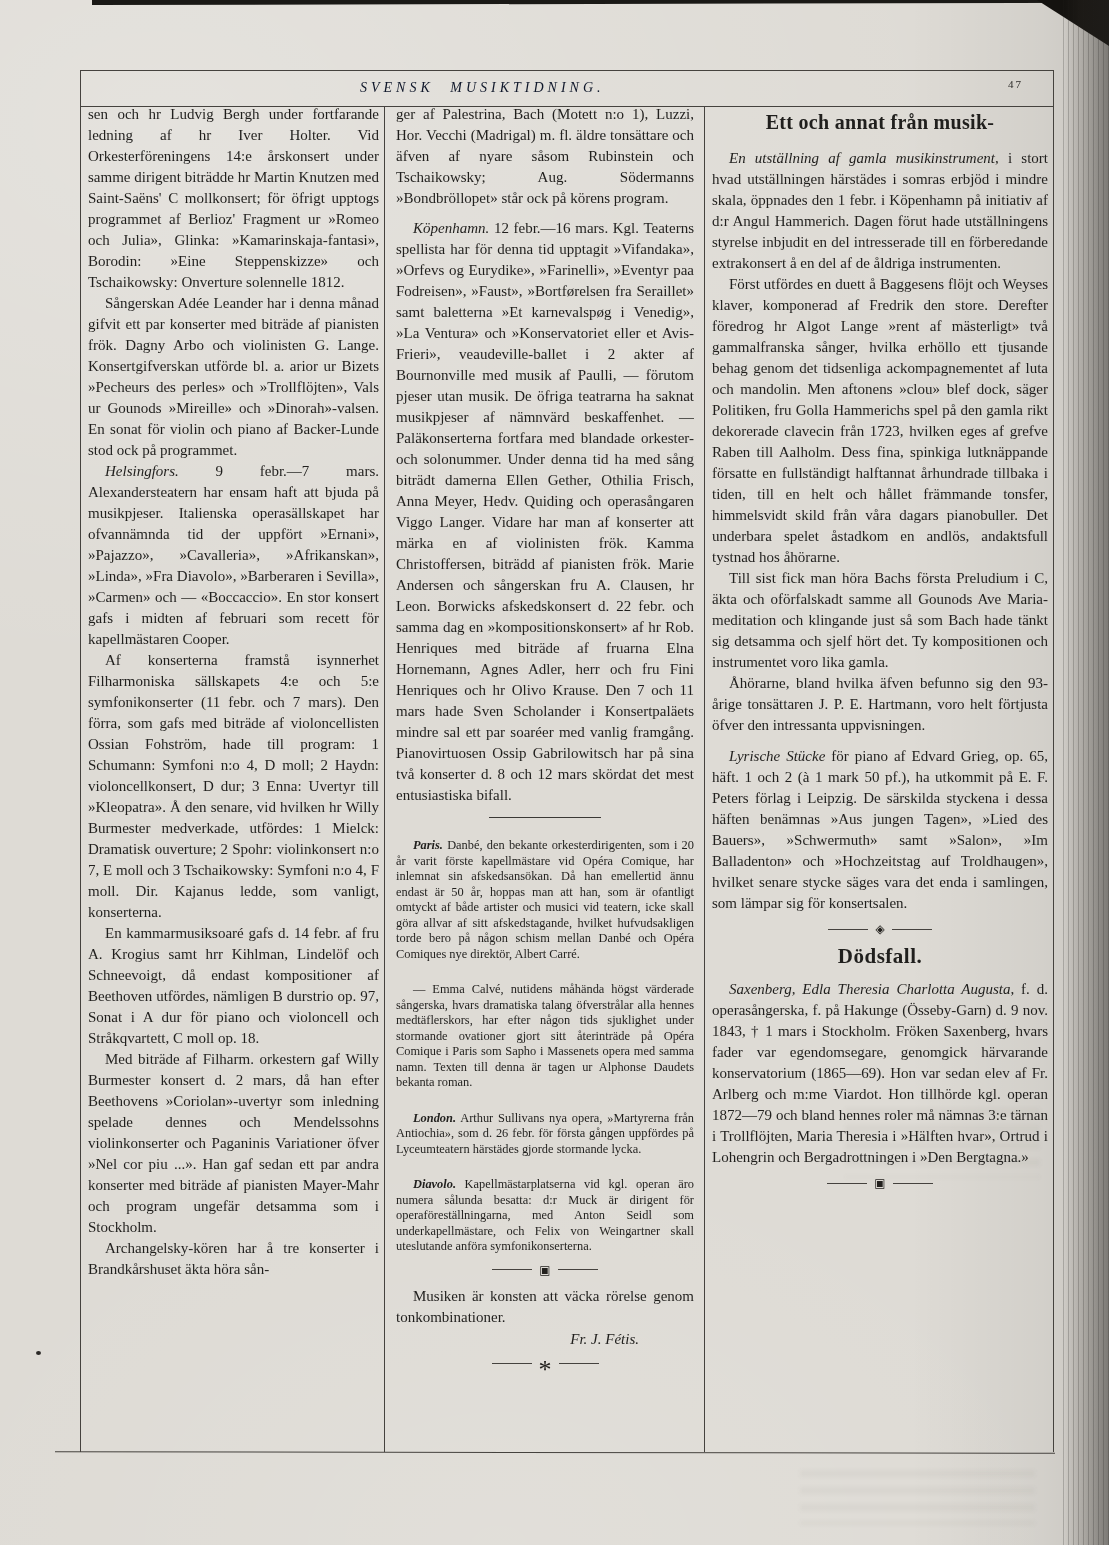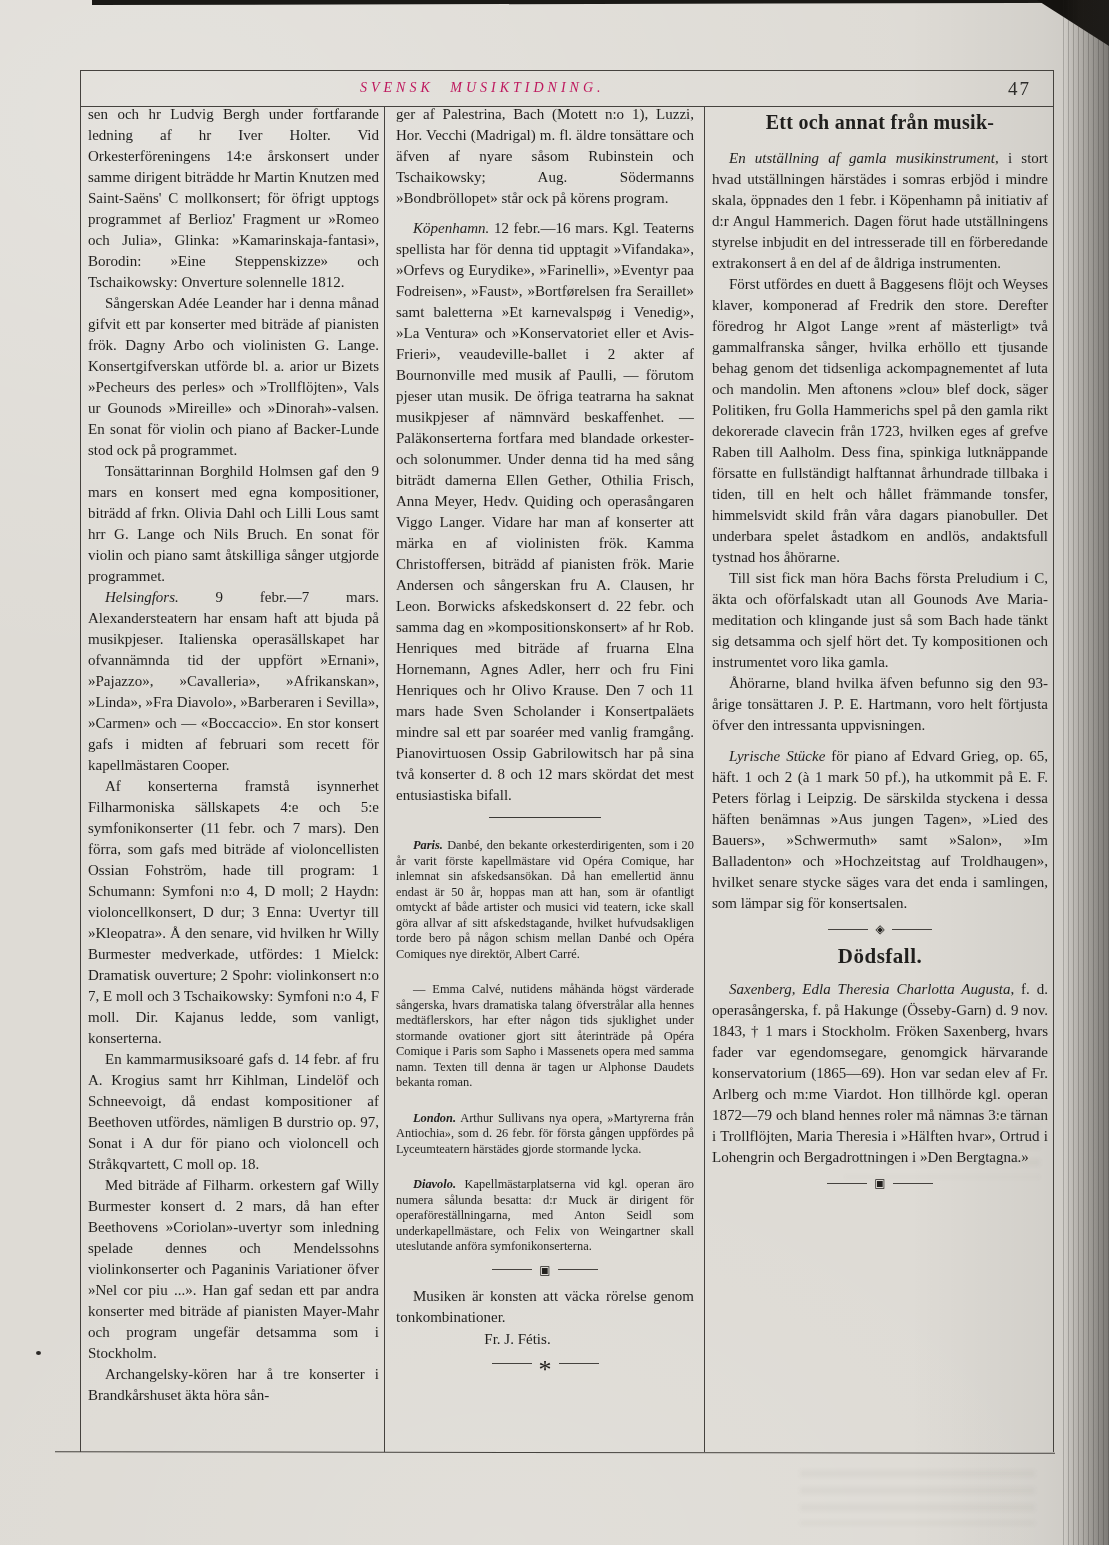--- a/index.html
+++ b/index.html
@@ -30,22 +30,22 @@
   .hr{height:1px;} .vr{width:1px;}
   #hl-top{left:80px;top:70px;width:974px;}
   #hl-head{left:80px;top:106px;width:974px;}
   #hl-bottom{left:55px;top:1452px;width:1000px;transform:rotate(.1deg);}
   #vl-left{left:80px;top:70px;height:1382px;}
   #vl-right{left:1053px;top:70px;height:1382px;}
   #vl-a{left:384px;top:106px;height:1346px;}
   #vl-b{left:704px;top:106px;height:1346px;}
   
   .masthead-title{position:absolute;left:360px;top:80px;font-style:italic;font-size:14px;
-        letter-spacing:4px;word-spacing:9px;color:#be185d;white-space:nowrap;}
-  .masthead-page{position:absolute;left:1008px;top:78px;font-size:19px;letter-spacing:2px;color:#2c2b29;}
+        letter-spacing:4px;word-spacing:9px;color:#0f172a;white-space:nowrap;}
+  .masthead-page{position:absolute;left:1008px;top:78px;font-size:11px;letter-spacing:2px;color:#2c2b29;}
   
   .textcol{position:absolute;top:104px;height:1336px;overflow:hidden;
         text-align:justify;font-size:15px;line-height:21px;}
   #col1{left:88px;width:291px;}
   #col2{left:396px;width:298px;}
   #col3{left:712px;width:336px;}
   p{margin:0;}
   .ind{text-indent:17px;}
   .gap9{margin-top:9px;}
   .gap10{margin-top:10px;}
@@ -53,21 +53,21 @@
   .nlead{font-weight:700;font-style:italic;}
   .notes{font-size:12.4px;line-height:15.5px;}
   .note{margin-top:20px;}
   .shortrule{width:112px;height:1px;background:#3b3936;margin:11px auto 2px;}
   .orn{display:flex;align-items:center;justify-content:center;gap:7px;margin:9px 0;color:#23211e;}
   .orn::before,.orn::after{content:"";width:40px;height:1px;background:#45423e;}
   .orn .g{font-family:"DejaVu Sans",sans-serif;font-size:12px;line-height:1;}
   .orn.star .g{font-family:"Liberation Serif",serif;font-size:26px;line-height:.4;transform:translateY(6px);}
   .quote{margin-top:10px;}
   .quote-text{text-indent:17px;}
-  .quote-attr{text-align:center;padding-right:55px;margin-top:1px;}
+  .quote-attr{font-style:italic;text-align:right;padding-right:55px;margin-top:1px;}
   .h-musik{font-weight:700;font-size:20px;line-height:25px;text-align:center;
         margin:6px 0 13px;letter-spacing:.3px;}
   .h-musik span{display:block;}
   .h-dods{font-weight:700;font-size:21px;text-align:center;margin:11px 0 12px;letter-spacing:.5px;}
 </style>
 </head>
 <body>
 
 <div class="page">
 
@@ -85,21 +85,20 @@
   <div class="vr" id="vl-right"></div>
   <div class="vr" id="vl-a"></div>
   <div class="vr" id="vl-b"></div>
 
   <div class="masthead-title">SVENSK MUSIKTIDNING.</div>
   <div class="masthead-page">47</div>
 
   <section class="textcol" id="col1">
     <p><span>sen och hr Ludvig Bergh under fortfarande ledning af hr Iver Holter. Vid Orkesterföreningens 14:e årskonsert under samme dirigent biträdde hr Martin Knutzen med Saint-Saëns' C mollkonsert; för öfrigt upptogs programmet af Berlioz' Fragment ur »Romeo och Julia», Glinka: »Kamarinskaja-fantasi», Borodin: »Eine Steppenskizze» och Tschaikowsky: Onverture solennelle 1812.</span></p>
     <p class="ind"><span>Sångerskan Adée Leander har i denna månad gifvit ett par konserter med biträde af pianisten frök. Dagny Arbo och violinisten G. Lange. Konsertgifverskan utförde bl. a. arior ur Bizets »Pecheurs des perles» och »Trollflöjten», Vals ur Gounods »Mireille» och »Dinorah»-valsen. En sonat för violin och piano af Backer-Lunde stod ock på programmet.</span></p>
-    <p class="ind"><span>Tonsättarinnan Borghild Holmsen gaf den 9 mars en konsert med egna kompositioner, biträdd af frkn. Olivia Dahl och Lilli Lous samt hrr G. Lange och Nils Bruch. En sonat för violin och piano samt åtskilliga sånger utgjorde programmet.</span></p>
     <p class="ind"><i class="lead">Helsingfors.</i><span> 9 febr.—7 mars. Alexandersteatern har ensam haft att bjuda på musikpjeser. Italienska operasällskapet har ofvannämnda tid der uppfört »Ernani», »Pajazzo», »Cavalleria», »Afrikanskan», »Linda», »Fra Diavolo», »Barberaren i Sevilla», »Carmen» och — «Boccaccio». En stor konsert gafs i midten af februari som recett för kapellmästaren Cooper.</span></p>
     <p class="ind"><span>Af konserterna framstå isynnerhet Filharmoniska sällskapets 4:e och 5:e symfonikonserter (11 febr. och 7 mars). Den förra, som gafs med biträde af violoncellisten Ossian Fohström, hade till program: 1 Schumann: Symfoni n:o 4, D moll; 2 Haydn: violoncellkonsert, D dur; 3 Enna: Uvertyr till »Kleopatra». Å den senare, vid hvilken hr Willy Burmester medverkade, utfördes: 1 Mielck: Dramatisk ouverture; 2 Spohr: violinkonsert n:o 7, E moll och 3 Tschaikowsky: Symfoni n:o 4, F moll. Dir. Kajanus ledde, som vanligt, konserterna.</span></p>
     <p class="ind"><span>En kammarmusiksoaré gafs d. 14 febr. af fru A. Krogius samt hrr Kihlman, Lindelöf och Schneevoigt, då endast kompositioner af Beethoven utfördes, nämligen B durstrio op. 97, Sonat i A dur för piano och violoncell och Stråkqvartett, C moll op. 18.</span></p>
     <p class="ind"><span>Med biträde af Filharm. orkestern gaf Willy Burmester konsert d. 2 mars, då han efter Beethovens »Coriolan»-uvertyr som inledning spelade dennes och Mendelssohns violinkonserter och Paganinis Variationer öfver »Nel cor piu ...». Han gaf sedan ett par andra konserter med biträde af pianisten Mayer-Mahr och program ungefär detsamma som i Stockholm.</span></p>
     <p class="ind"><span>Archangelsky-kören har å tre konserter i Brandkårshuset äkta höra sån-</span></p>
   </section>
 
   <section class="textcol" id="col2">
     <p><span>ger af Palestrina, Bach (Motett n:o 1), Luzzi, Hor. Vecchi (Madrigal) m. fl. äldre tonsättare och äfven af nyare såsom Rubinstein och Tschaikowsky; Aug. Södermanns »Bondbröllopet» står ock på körens program.</span></p>
     <p class="ind gap9"><i class="lead">Köpenhamn.</i><span> 12 febr.—16 mars. Kgl. Teaterns spellista har för denna tid upptagit »Vifandaka», »Orfevs og Eurydike», »Farinelli», »Eventyr paa Fodreisen», »Faust», »Bortførelsen fra Seraillet» samt baletterna »Et karnevalspøg i Venedig», »La Ventura» och »Konservatoriet eller et Avis-Frieri», veaudeville-ballet i 2 akter af Bournonville med musik af Paulli, — förutom pjeser utan musik. De öfriga teatrarna ha saknat musikpjeser af nämnvärd beskaffenhet. — Paläkonserterna fortfara med blandade orkester- och solonummer. Under denna tid ha med sång biträdt damerna Ellen Gether, Othilia Frisch, Anna Meyer, Hedv. Quiding och operasångaren Viggo Langer. Vidare har man af konserter att märka en af violinisten frök. Kamma Christoffersen, biträdd af pianisten frök. Marie Andersen och sångerskan fru A. Clausen, hr Leon. Borwicks afskedskonsert d. 22 febr. och samma dag en »kompositionskonsert» af hr Rob. Henriques med biträde af fruarna Elna Hornemann, Agnes Adler, herr och fru Fini Henriques och hr Olivo Krause. Den 7 och 11 mars hade Sven Scholander i Konsertpaläets mindre sal ett par soaréer med vanlig framgång. Pianovirtuosen Ossip Gabrilowitsch har på sina två konserter d. 8 och 12 mars skördat det mest entusiastiska bifall.</span></p>
@@ -126,21 +125,21 @@
         <span class="g">*</span>
       </div>
   </section>
 
   <section class="textcol" id="col3">
     <h2 class="h-musik">
       <span>Ett och annat från musik-</span>
     </h2>
     <p class="ind"><i class="lead">En utställning af gamla musikinstrument</i><span>, i stort hvad utställningen härstädes i somras erbjöd i mindre skala, öppnades den 1 febr. i Köpenhamn på initiativ af d:r Angul Hammerich. Dagen förut hade utställningens styrelse inbjudit en del intresserade till en förberedande extrakonsert å en del af de åldriga instrumenten.</span></p>
     <p class="ind"><span>Först utfördes en duett å Baggesens flöjt och Weyses klaver, komponerad af Fredrik den store. Derefter föredrog hr Algot Lange »rent af mästerligt» två gammalfranska sånger, hvilka erhöllo ett tjusande behag genom det tidsenliga ackompagnementet af luta och mandolin. Men aftonens »clou» blef dock, säger Politiken, fru Golla Hammerichs spel på den gamla rikt dekorerade clavecin från 1723, hvilken eges af grefve Raben till Aalholm. Dess fina, spinkiga lutknäppande försatte en fullständigt halftannat århundrade tillbaka i tiden, till en helt och hållet främmande tonsfer, himmelsvidt skild från våra dagars pianobuller. Det underbara spelet åstadkom en andlös, andaktsfull tystnad hos åhörarne.</span></p>
-    <p class="ind"><span>Till sist fick man höra Bachs första Preludium i C, äkta och oförfalskadt utan all Gounods Ave Maria-meditation och klingande just så som Bach hade tänkt sig detsamma och sjelf hört det. Ty kompositionen och instrumentet voro lika gamla.</span></p>
+    <p class="ind"><span>Till sist fick man höra Bachs första Preludium i C, äkta och oförfalskadt samme all Gounods Ave Maria-meditation och klingande just så som Bach hade tänkt sig detsamma och sjelf hört det. Ty kompositionen och instrumentet voro lika gamla.</span></p>
     <p class="ind"><span>Åhörarne, bland hvilka äfven befunno sig den 93-årige tonsättaren J. P. E. Hartmann, voro helt förtjusta öfver den intressanta uppvisningen.</span></p>
     <p class="ind gap10"><i class="lead">Lyrische Stücke</i><span> för piano af Edvard Grieg, op. 65, häft. 1 och 2 (à 1 mark 50 pf.), ha utkommit på E. F. Peters förlag i Leipzig. De särskilda styckena i dessa häften benämnas »Aus jungen Tagen», »Lied des Bauers», »Schwermuth» samt »Salon», »Im Balladenton» och »Hochzeitstag auf Troldhaugen», hvilket senare stycke säges vara det enda i samlingen, som lämpar sig för konsertsalen.</span></p>
 
     <div class="orn">
         <span class="g">◈</span>
       </div>
 
     <h2 class="h-dods">Dödsfall.</h2>
 
     <p class="ind"><i class="lead">Saxenberg, Edla Theresia Charlotta Augusta</i><span>, f. d. operasångerska, f. på Hakunge (Össeby-Garn) d. 9 nov. 1843, † 1 mars i Stockholm. Fröken Saxenberg, hvars fader var egendomsegare, genomgick härvarande konservatorium (1865—69). Hon var sedan elev af Fr. Arlberg och m:me Viardot. Hon tillhörde kgl. operan 1872—79 och bland hennes roler må nämnas 3:e tärnan i Trollflöjten, Maria Theresia i »Hälften hvar», Ortrud i Lohengrin och Bergadrottningen i »Den Bergtagna.»</span></p>

